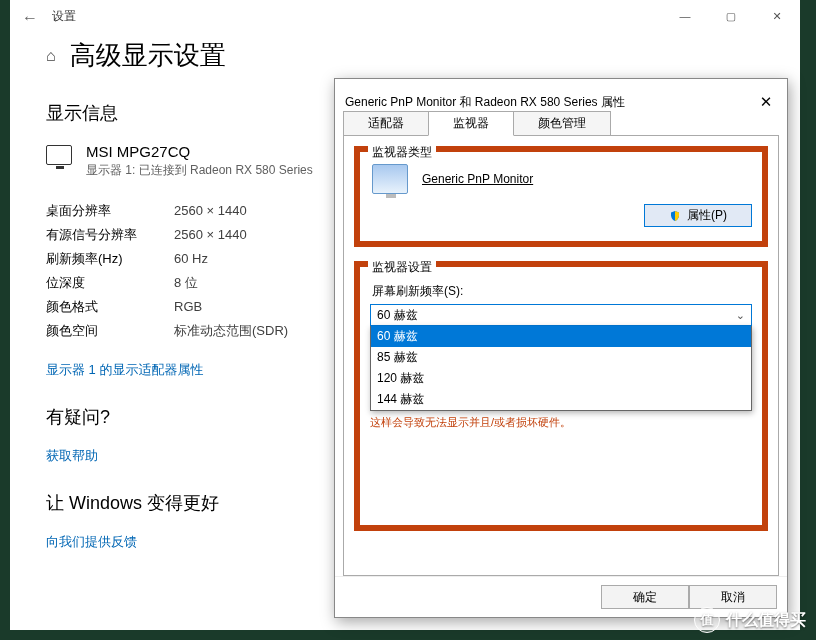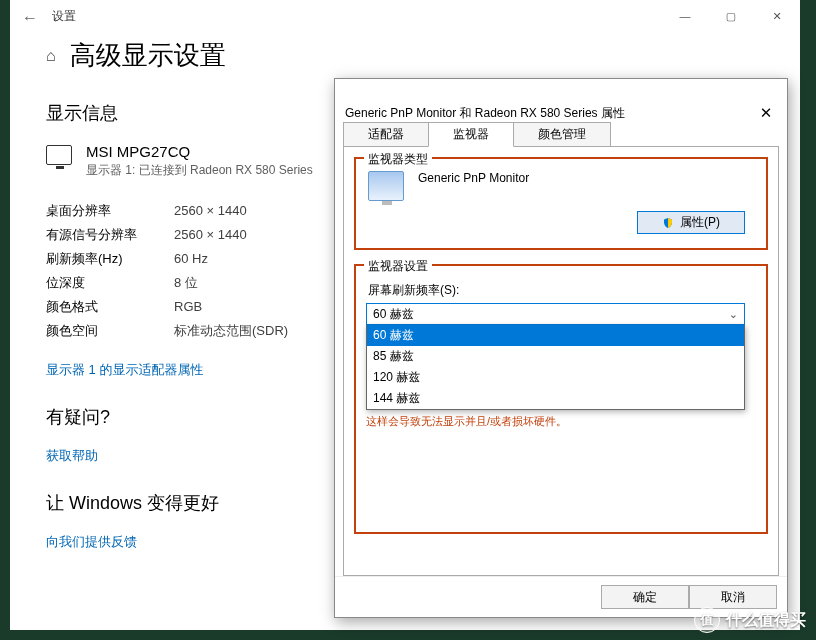--- a/index.html
+++ b/index.html
@@ -57,46 +57,45 @@
     left: 334px; top: 78px;
     width: 454px; height: 540px;
     background: #fff;
     border: 1px solid #888;
     box-shadow: 2px 4px 14px rgba(0,0,0,.35);
     display:flex; flex-direction:column;
   }
   .dialog-title {
     display:flex; align-items:center; height:30px; padding: 16px 6px 0 10px;
     font-size: 12px;
-    margin-top: 11px;
   }
   .dialog-title .spacer { flex:1; }
   .dialog-title .close { width:30px; text-align:center; font-size:15px; cursor:default;}
   .tabs { display:flex; padding-left:8px; margin-top:2px; font-size:12px;}
   .tab { padding: 3px 24px; border:1px solid #aaa; background:#fff; margin-right:-1px; }
   .tab.inactive { background:#f5f5f5; border-bottom:1px solid #aaa;}
   .tab.active { border-bottom:1px solid #fff; z-index:2; position:relative;}
   .tab-body {
     margin: -1px 8px 0 8px;
     border:1px solid #aaa;
     flex: 1;
     padding: 10px 10px;
     position: relative;
     font-size:12px;
   }
   .fieldset {
-    border:2px solid #c2410c;
-    padding: 8px 21px 14px 10px;
+    border:6px solid #c2410c;
+    padding: 8px 10px 14px 10px;
     margin-bottom: 14px;
     position:relative;
   }
   .fieldset .legend {
     position:absolute; top:-8px; left:8px; background:#fff; padding:0 4px; font-size:12px;
   }
-  .mon-entry { display:flex; align-items:flex-start; gap:14px; padding:4px 2px;}
+  .mon-entry { display:flex; align-items:center; gap:14px; padding:4px 2px;text-decoration:underline;}
   .mon-entry .mimg { width:36px; height:30px; border:1px solid #6699cc; background: linear-gradient(#a8c8ef,#e8f2fc); border-radius:2px; position:relative;}
   .mon-entry .mimg::after{content:""; position:absolute; bottom:-5px; left:13px; width:10px; height:4px; background:#bcbcbc;}
   .prop-btn {
     float:right; margin-top:6px;
     padding: 2px 24px; border:1px solid #0078d7; background:#e1e9f5;
     display:flex; align-items:center; gap:6px; font-size:12px;margin-left:21px;
   }
   .prop-btn .shield { width:12px; height:12px; }
   .refresh-label { margin:8px 0 4px 2px; }
   .combo {

